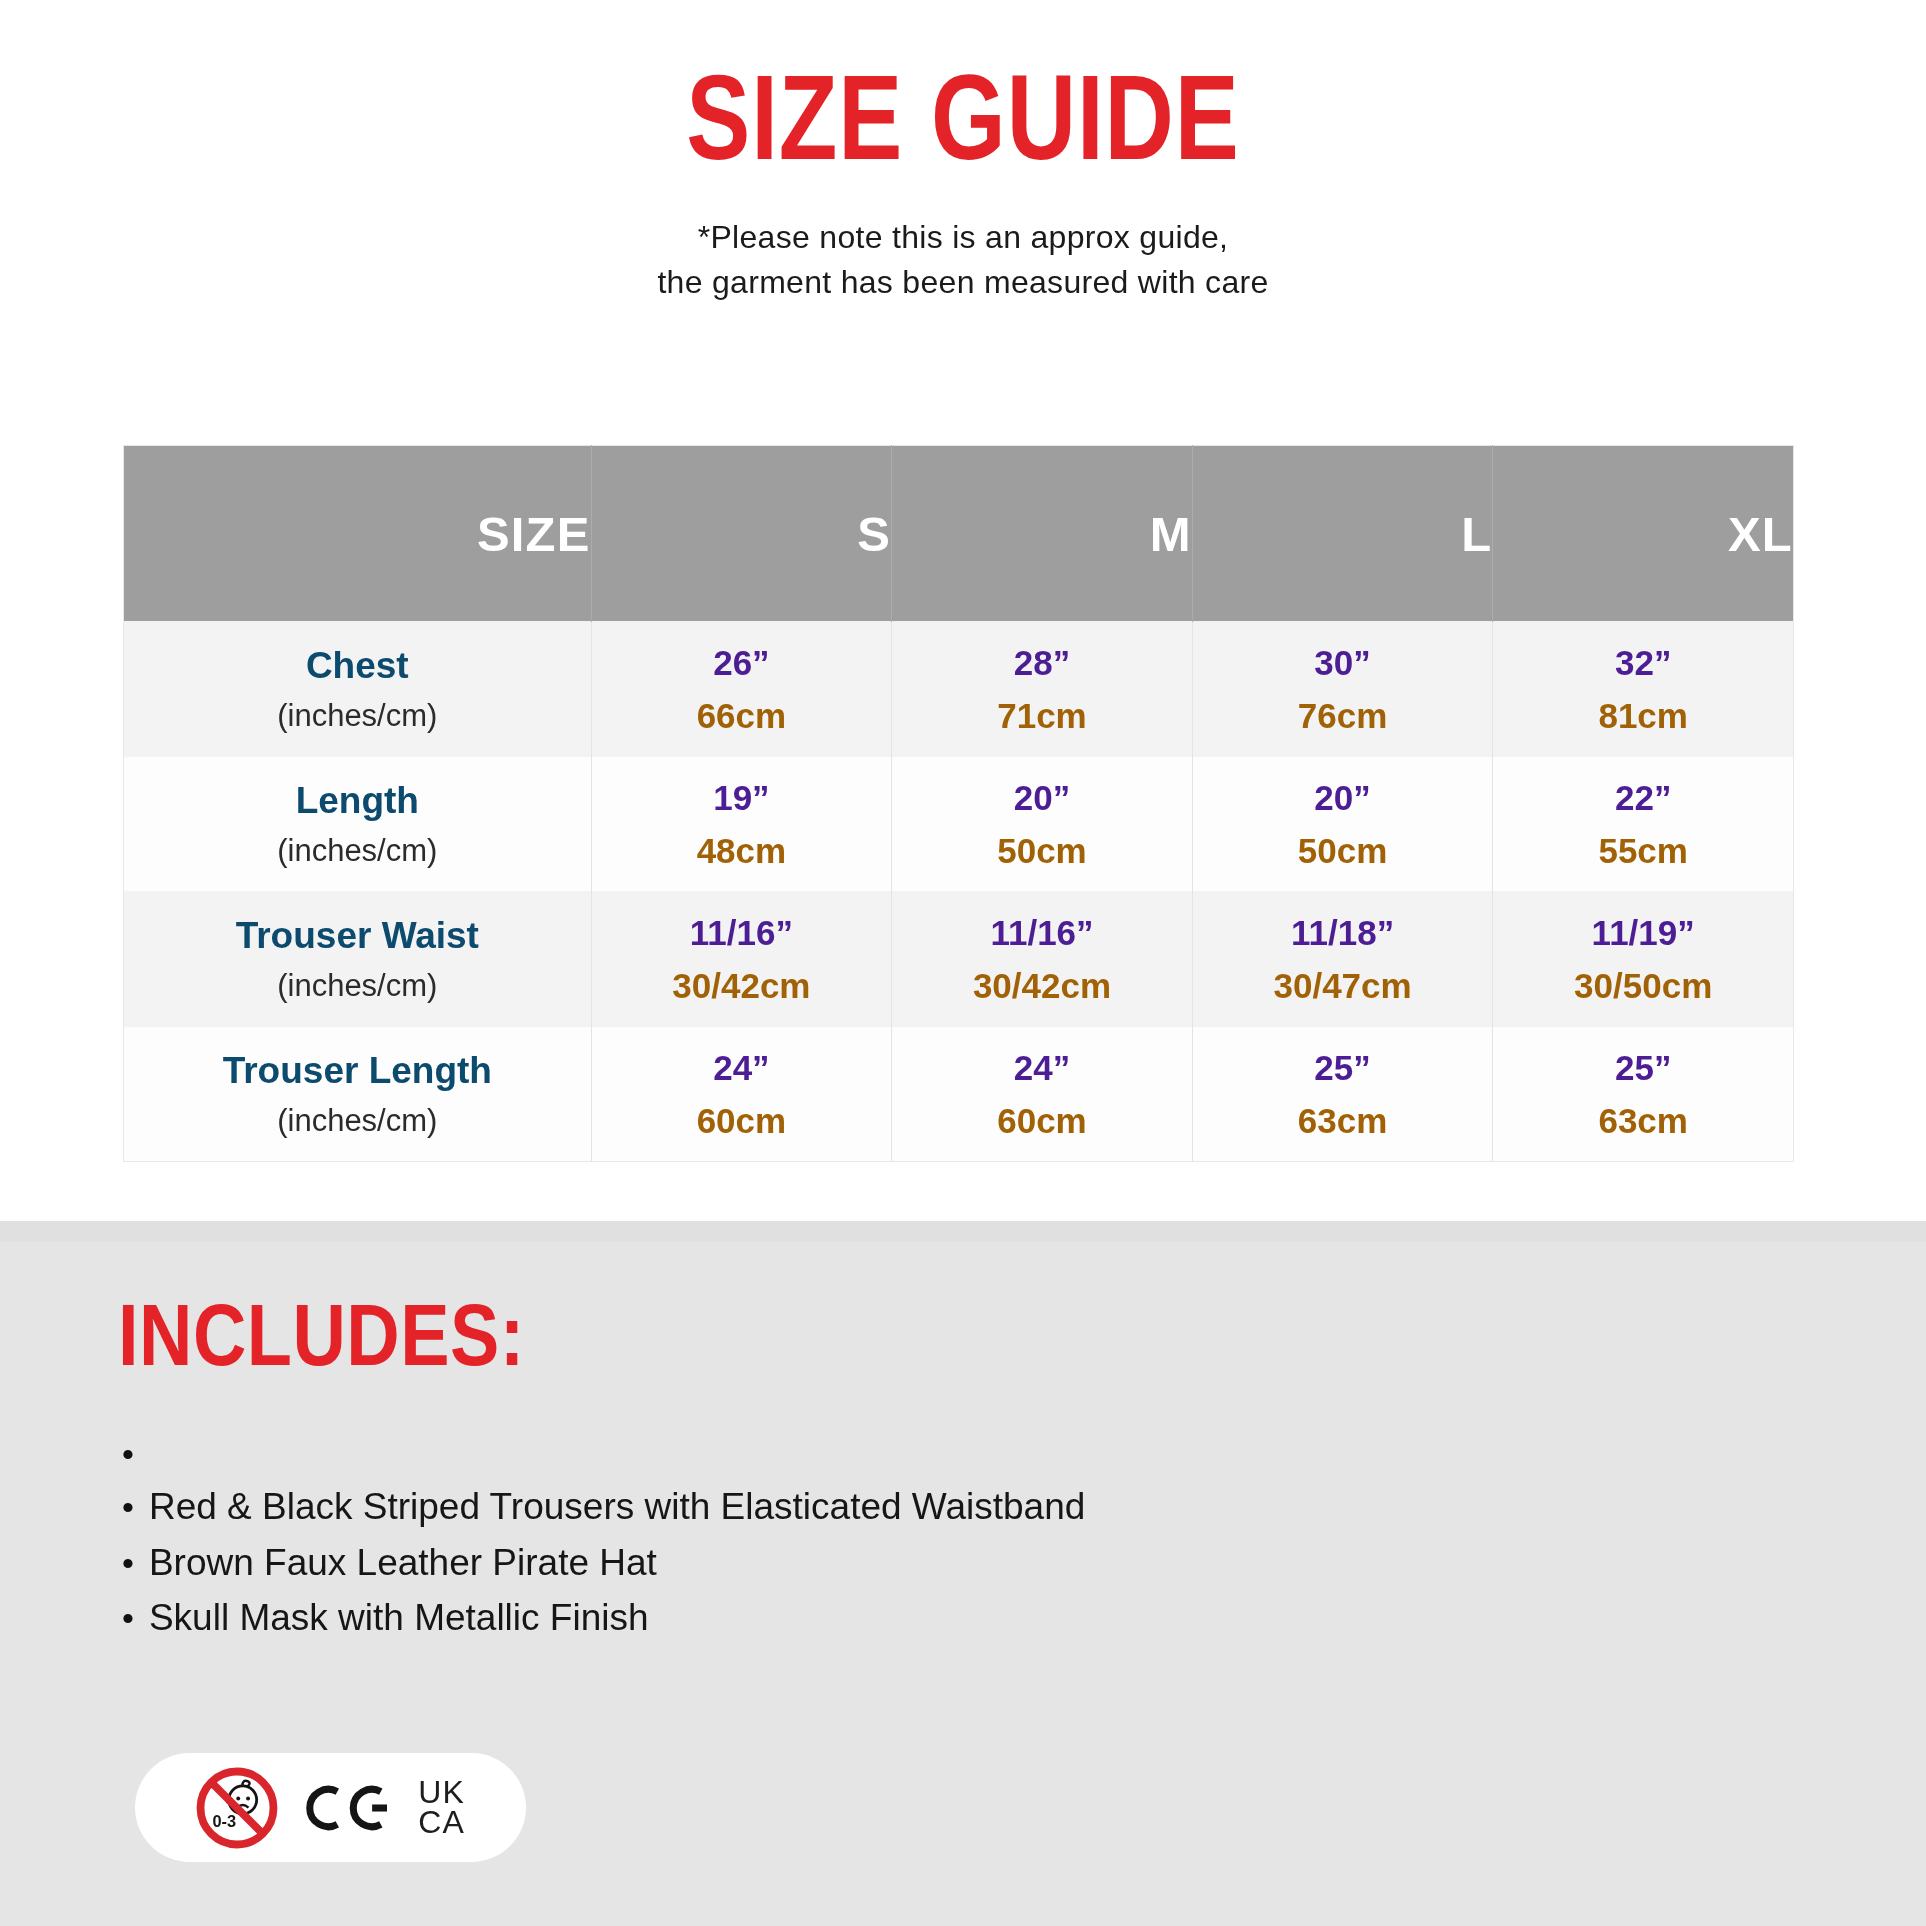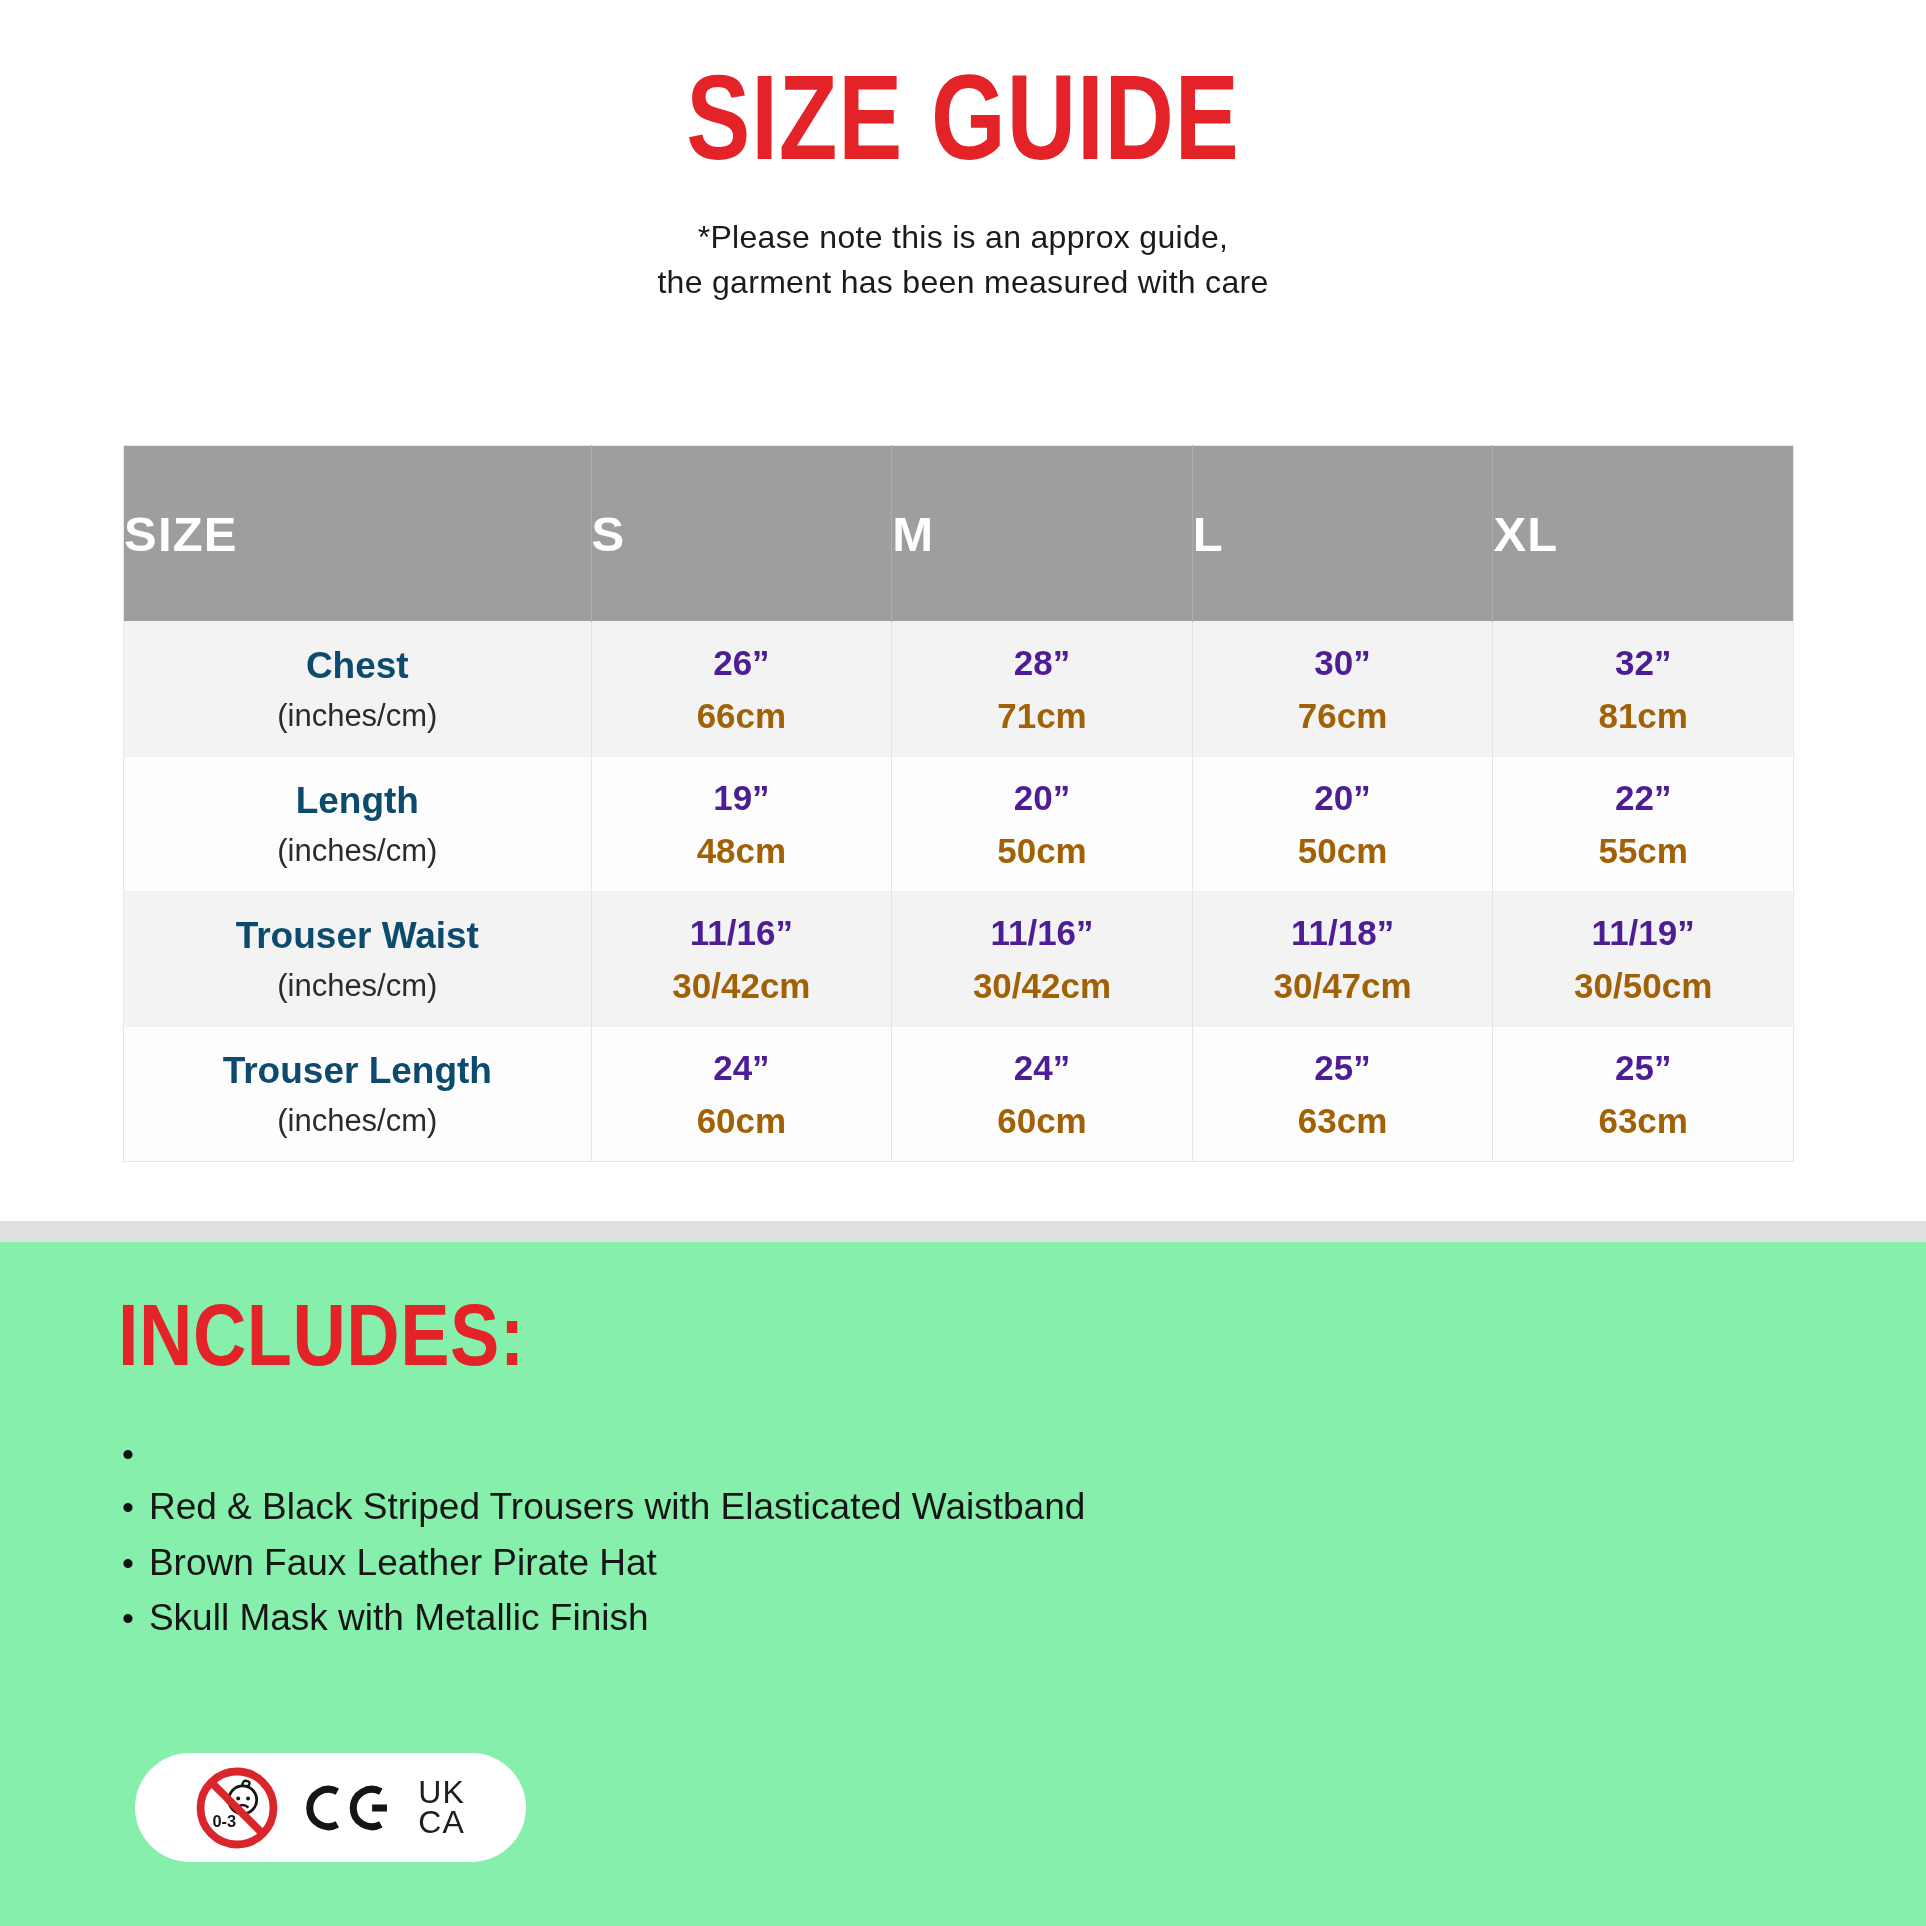--- a/index.html
+++ b/index.html
@@ -48,21 +48,21 @@
   }
   col.c-label { width: 28%; }
   col.c-size  { width: 18%; }
   .size-table th {
     height: 176px;
     background: #9E9E9E;
     color: #ffffff;
     font-size: 49px;
     font-weight: bold;
     letter-spacing: 1.2px;
-    text-align: left;
+    text-align: right;
     vertical-align: middle;
     border-left: 1.7px solid #ACACAC;
   }
   .size-table th:first-child { border-left: none; }
   .size-table td {
     height: 135px;
     text-align: center;
     vertical-align: middle;
     border-left: 1.7px solid #E4E4E4;
     border-top: 1.2px solid #F2F2F2;
@@ -74,21 +74,21 @@
   .row-label   { font-size: 37px; font-weight: bold; color: #0c4a6e; line-height: 1; margin-bottom: 16px; }
   .row-sublabel{ font-size: 31px; font-weight: normal; color: #2b2b2b; line-height: 1; }
   .cell-in { font-size: 35px; font-weight: bold; color: #4c1d95; line-height: 1; margin-bottom: 18.5px; }
   .cell-cm { font-size: 35px; font-weight: bold; color: #a16207; line-height: 1; }
 
   
   .includes-section {
     position: absolute;
     top: 1221px; left: 0;
     width: 100%; height: 705px;
-    background: #86efac;
+    background: #e5e5e5;
   }
   .section-divider { width: 100%; height: 21px; background: #E0E0E0; }
   .includes-heading {
     margin: 37px 0 0 118px;
     font-size: 88px;
     font-weight: bold;
     line-height: 1.28;
     color: #E42328;
     letter-spacing: 0.6px;
     transform: scaleX(0.84);

